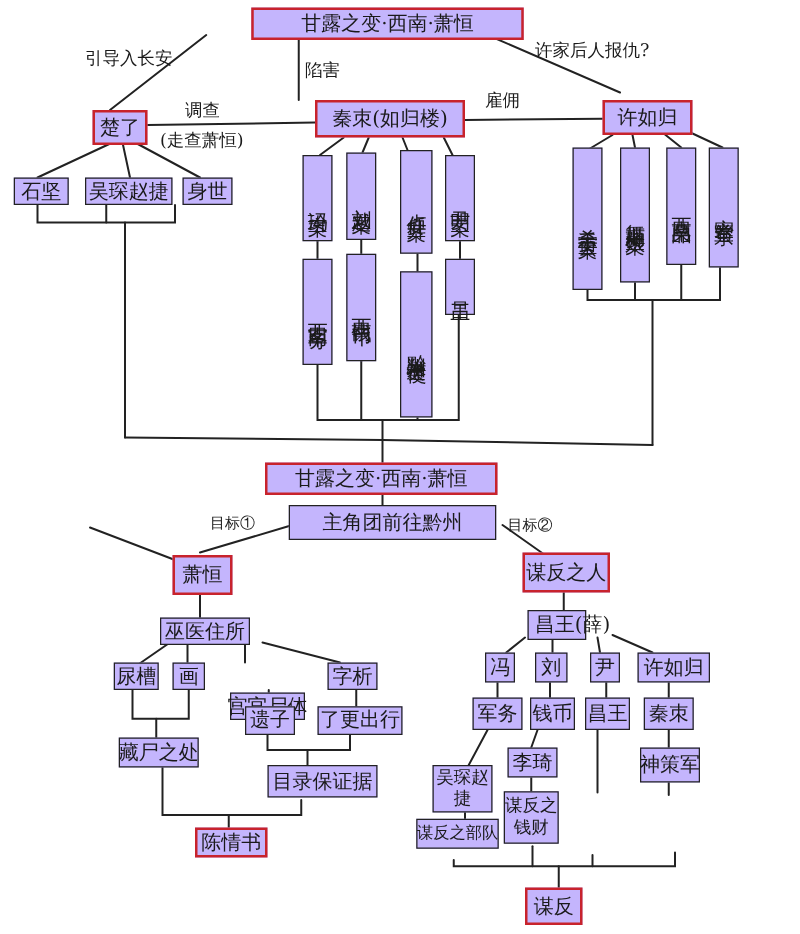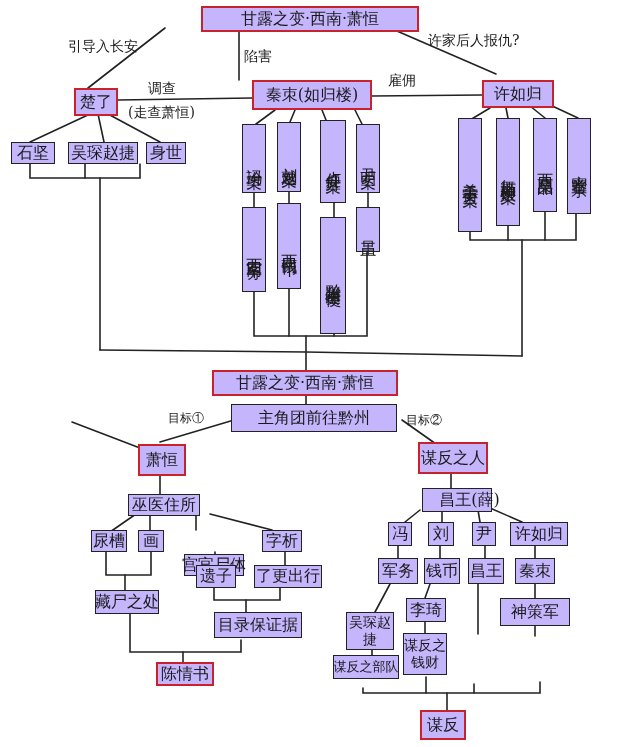--- a/index.html
+++ b/index.html
@@ -141,29 +141,29 @@
 <div class="box" style="left:138px;top:530px;width:26px;height:22px;">画</div>
 <div class="box" style="left:184px;top:554px;width:60px;height:22px;">宫官尸体</div>
 <div class="box" style="left:262px;top:530px;width:40px;height:22px;">字析</div>
 <div class="box" style="left:95px;top:590px;width:64px;height:24px;">藏尸之处</div>
 <div class="box" style="left:196px;top:565px;width:40px;height:23px;">遗子</div>
 <div class="box" style="left:254px;top:565px;width:68px;height:23px;">了更出行</div>
 <div class="box" style="left:214px;top:612px;width:88px;height:26px;">目录保证据</div>
 <div class="box red" style="left:156px;top:662px;width:58px;height:24px;">陈情书</div>
 
 <div class="box red" style="left:418px;top:442px;width:70px;height:32px;">谋反之人</div>
-<div class="box" style="left:422px;top:488px;width:70px;height:24px;padding-left:25px;">昌王(薛)</div>
+<div class="box" style="left:422px;top:488px;width:47px;height:24px;padding-left:25px;">昌王(薛)</div>
 <div class="box" style="left:388px;top:522px;width:24px;height:24px;">冯</div>
 <div class="box" style="left:428px;top:522px;width:26px;height:24px;">刘</div>
 <div class="box" style="left:472px;top:522px;width:24px;height:24px;">尹</div>
 <div class="box" style="left:510px;top:522px;width:58px;height:24px;">许如归</div>
 <div class="box" style="left:378px;top:558px;width:40px;height:26px;">军务</div>
 <div class="box" style="left:424px;top:558px;width:36px;height:26px;">钱币</div>
 <div class="box" style="left:468px;top:558px;width:36px;height:26px;">昌王</div>
 <div class="box" style="left:515px;top:558px;width:40px;height:26px;">秦朿</div>
 <div class="box v2" style="left:346px;top:612px;width:48px;height:38px;">吴琛赵捷</div>
 <div class="box" style="left:406px;top:598px;width:40px;height:24px;">李琦</div>
-<div class="box" style="left:500px;top:598px;width:70px;height:28px;">神策军</div>
+<div class="box" style="left:512px;top:598px;width:48px;height:28px;">神策军</div>
 <div class="box" style="left:333px;top:655px;width:66px;height:24px;font-size:13px;">谋反之部队</div>
 <div class="box v2" style="left:403px;top:633px;width:44px;height:42px;">谋反之钱财</div>
 <div class="box red" style="left:420px;top:710px;width:46px;height:30px;">谋反</div>
 
 </div>
 
 </body></html>

